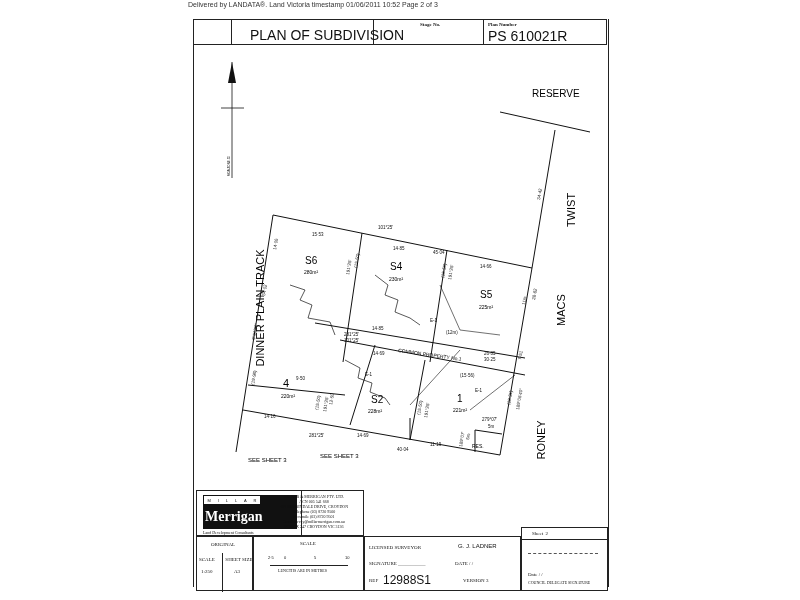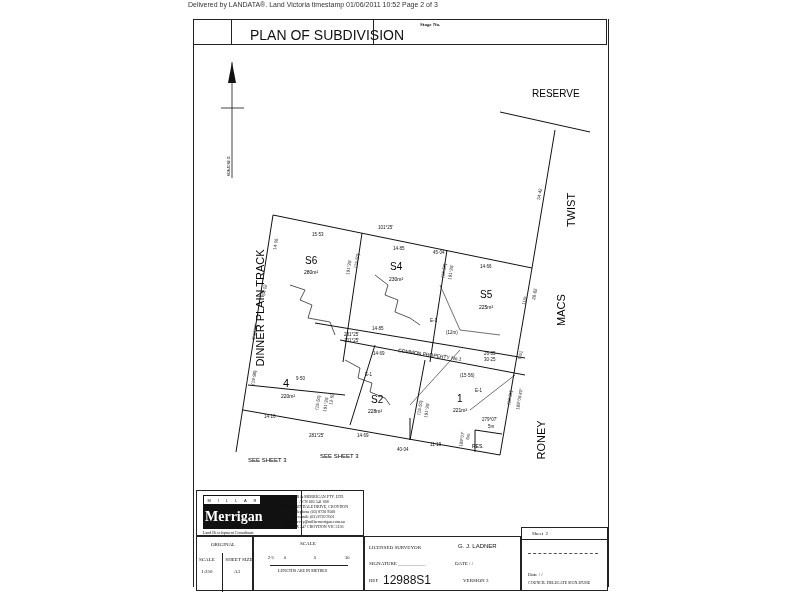--- a/index.html
+++ b/index.html
@@ -31,20 +31,24 @@
 
 <div class="sheet"></div>
 
 <div class="title-block">
   <div class="tb-cell" style="width:38px;"></div>
   <div class="tb-cell" style="width:142px;">
     <span class="tb-title">PLAN OF SUBDIVISION</span>
   </div>
   <div class="tb-cell" style="width:110px;">
     <span class="tb-small" style="left:46px;">Stage No.</span>
+  </div>
+  <div class="tb-cell" style="flex:1;">
+    <span class="tb-small">Plan Number</span>
+    <span class="tb-plan">PS 610021R</span>
   </div>
 </div>
 
 <svg class="plan-svg" width="414" height="445" viewBox="193 45 414 445" font-family="Liberation Sans, sans-serif">
 
   <g>
     <line x1="232" y1="62" x2="232" y2="178" stroke="#111" stroke-width="0.8"></line>
     <polygon points="232,62 228,83 236,83" fill="#111"></polygon>
     <line x1="221" y1="108" x2="244" y2="108" stroke="#111" stroke-width="0.8"></line>
     <text x="0" y="0" font-size="3" transform="translate(230,176) rotate(-90)">MGA ZONE 55</text>

